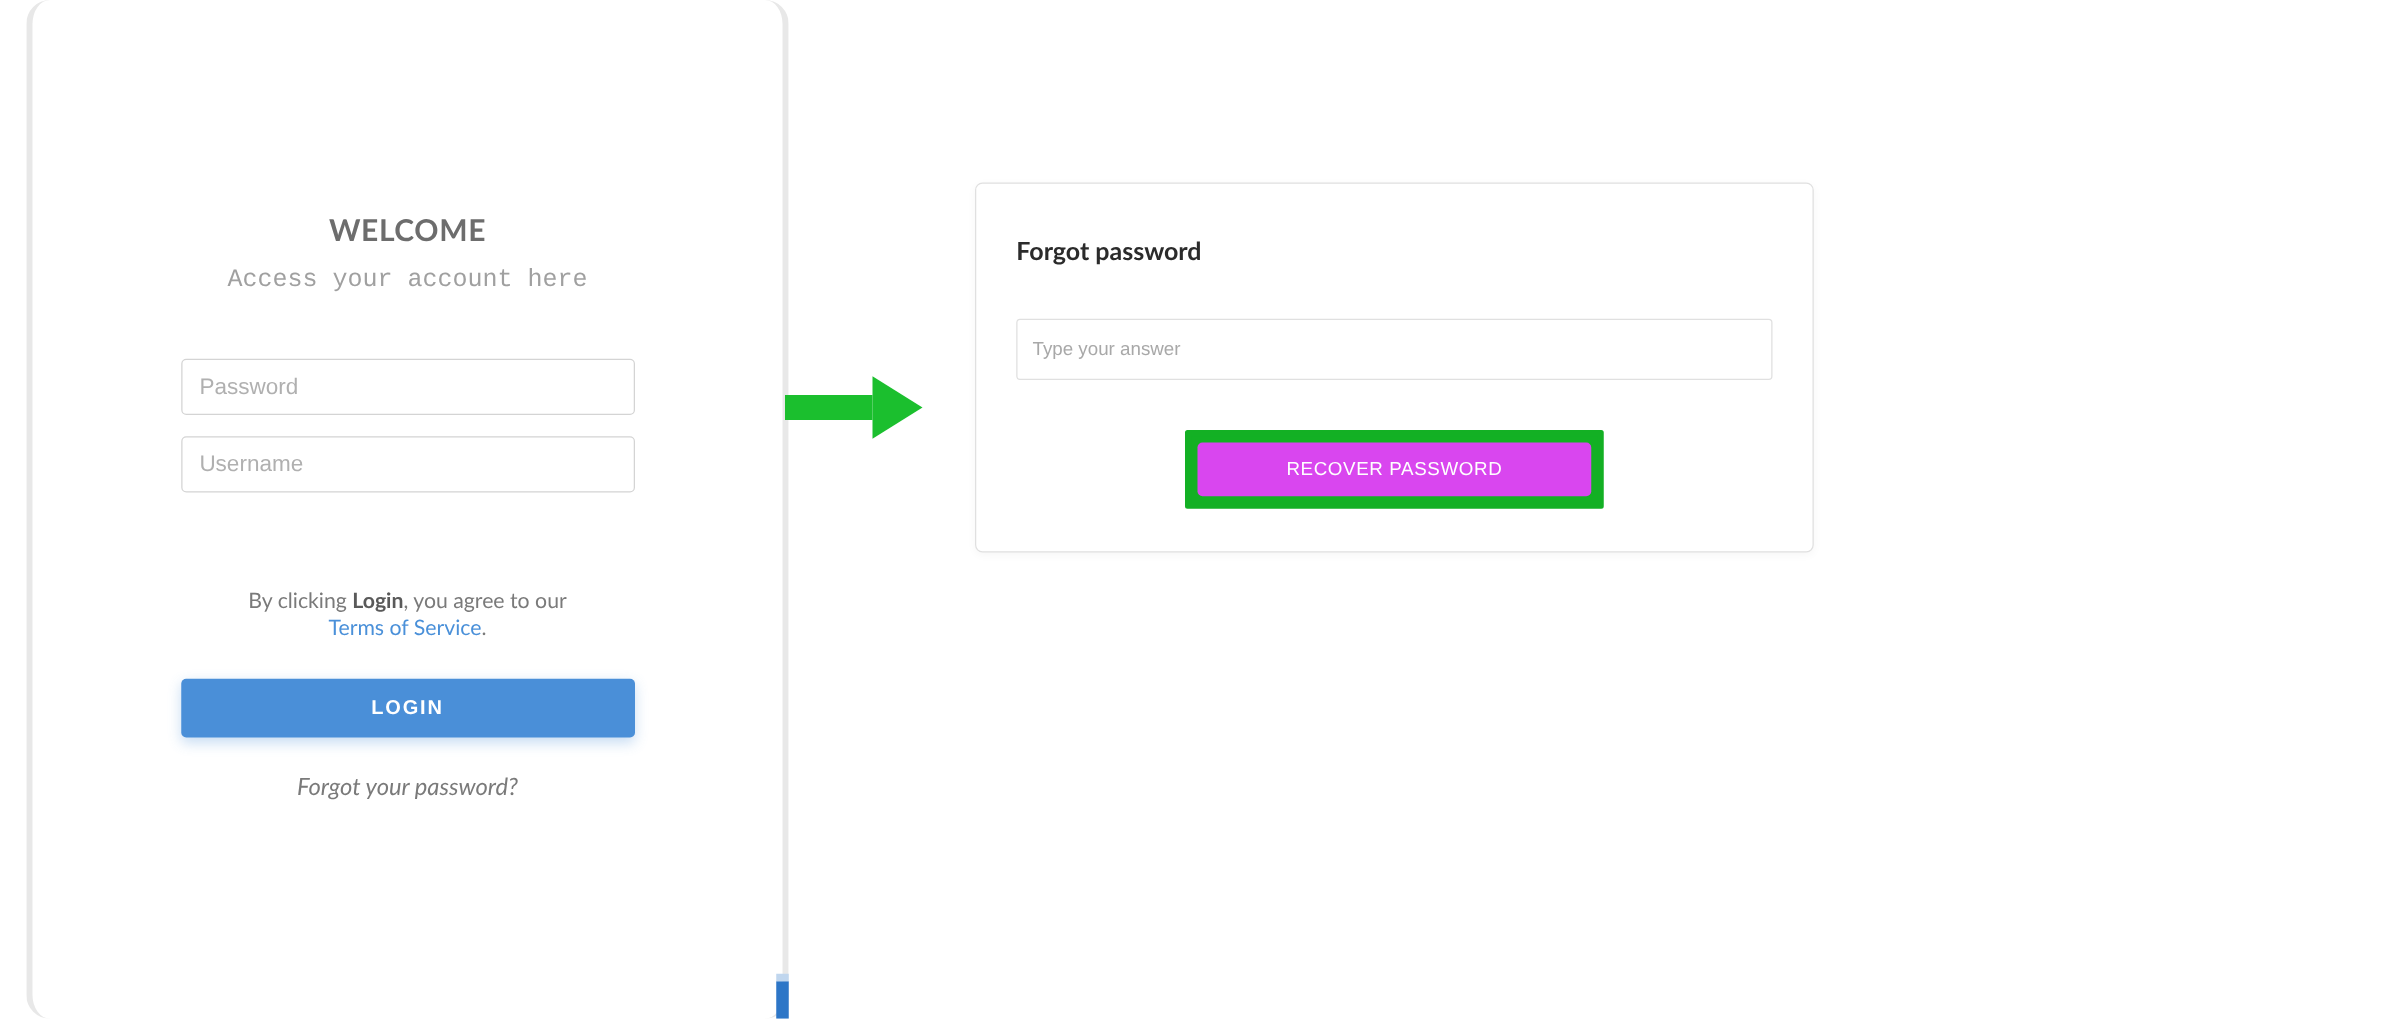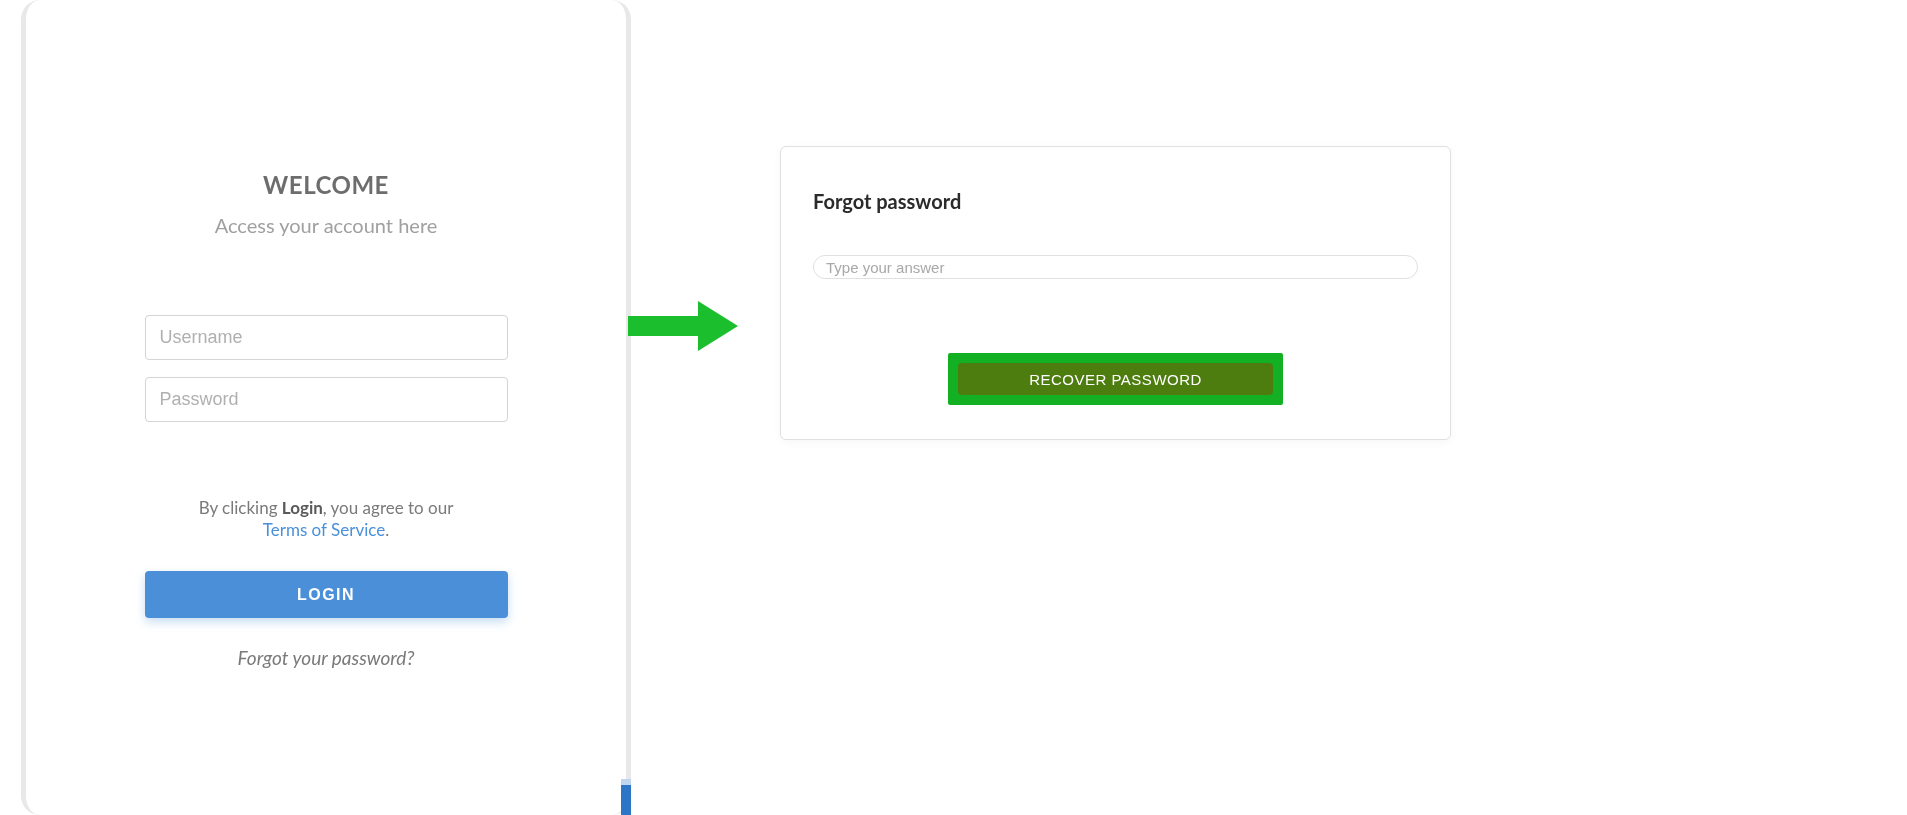--- a/index.html
+++ b/index.html
@@ -39,21 +39,22 @@
       font-size: 24px;
       font-weight: 700;
       color: #6d6d6d;
       letter-spacing: 0.5px;
       margin-bottom: 14px;
     }
     .login-subtitle {
       font-size: 20px;
       color: #a0a0a0;
       font-weight: 400;
-      margin-bottom: 78px;
+      margin-bottom: 51px;
+      font-family: Liberation Mono, monospace;
     }
     .login-input {
       width: 363px;
       height: 45px;
       border: 1px solid #d4d4d4;
       border-radius: 4px;
       padding: 0 14px;
       font-size: 18px;
       color: #333;
       margin-bottom: 17px;
@@ -166,67 +167,67 @@
     }
     .forgot-label {
       font-size: 19px;
       color: #666666;
       font-weight: 400;
       margin-bottom: 14px;
       display: block;
     }
     .forgot-input {
       width: 100%;
-      height: 24px;
+      height: 49px;
       border: 1px solid #e0e0e0;
-      border-radius: 13px;
+      border-radius: 3px;
       padding: 0 12px;
       font-size: 15px;
       color: #333;
       background: #ffffff;
       outline: none;
-      margin-bottom: 74px;
+      margin-bottom: 40px;
     }
     .forgot-input::placeholder {
       color: #a8a8a8;
     }
     .recover-wrap {
       display: flex;
       justify-content: center;
     }
     .recover-highlight {
       border: 5px solid #13b024;
       background: #13b024;
       padding: 5px;
       border-radius: 2px;
     }
     .recover-button {
       width: 315px;
-      height: 32px;
-      background: #4d7c0f;
+      height: 43px;
+      background: #d946ef;
       color: #ffffff;
       border: none;
       border-radius: 4px;
       font-size: 15px;
       font-weight: 500;
       letter-spacing: 0.5px;
       cursor: pointer;
     }
   </style>
 </head>
 <body>
 
 <div class="container">
 
   <div class="login-panel">
     <div class="login-title">WELCOME</div>
     <div class="login-subtitle">Access your account here</div>
 
+    <input type="password" class="login-input" placeholder="Password" style="">
     <input type="text" class="login-input" placeholder="Username" style="">
-    <input type="password" class="login-input" placeholder="Password" style="">
 
     <div class="agreement-block">
       <div class="agreement-line1">
         <span>By clicking </span><span class="agreement-bold">Login</span><span>, you agree to our</span>
       </div>
       <div>
         <span class="agreement-link">Terms of Service</span><span>.</span>
       </div>
     </div>
 

